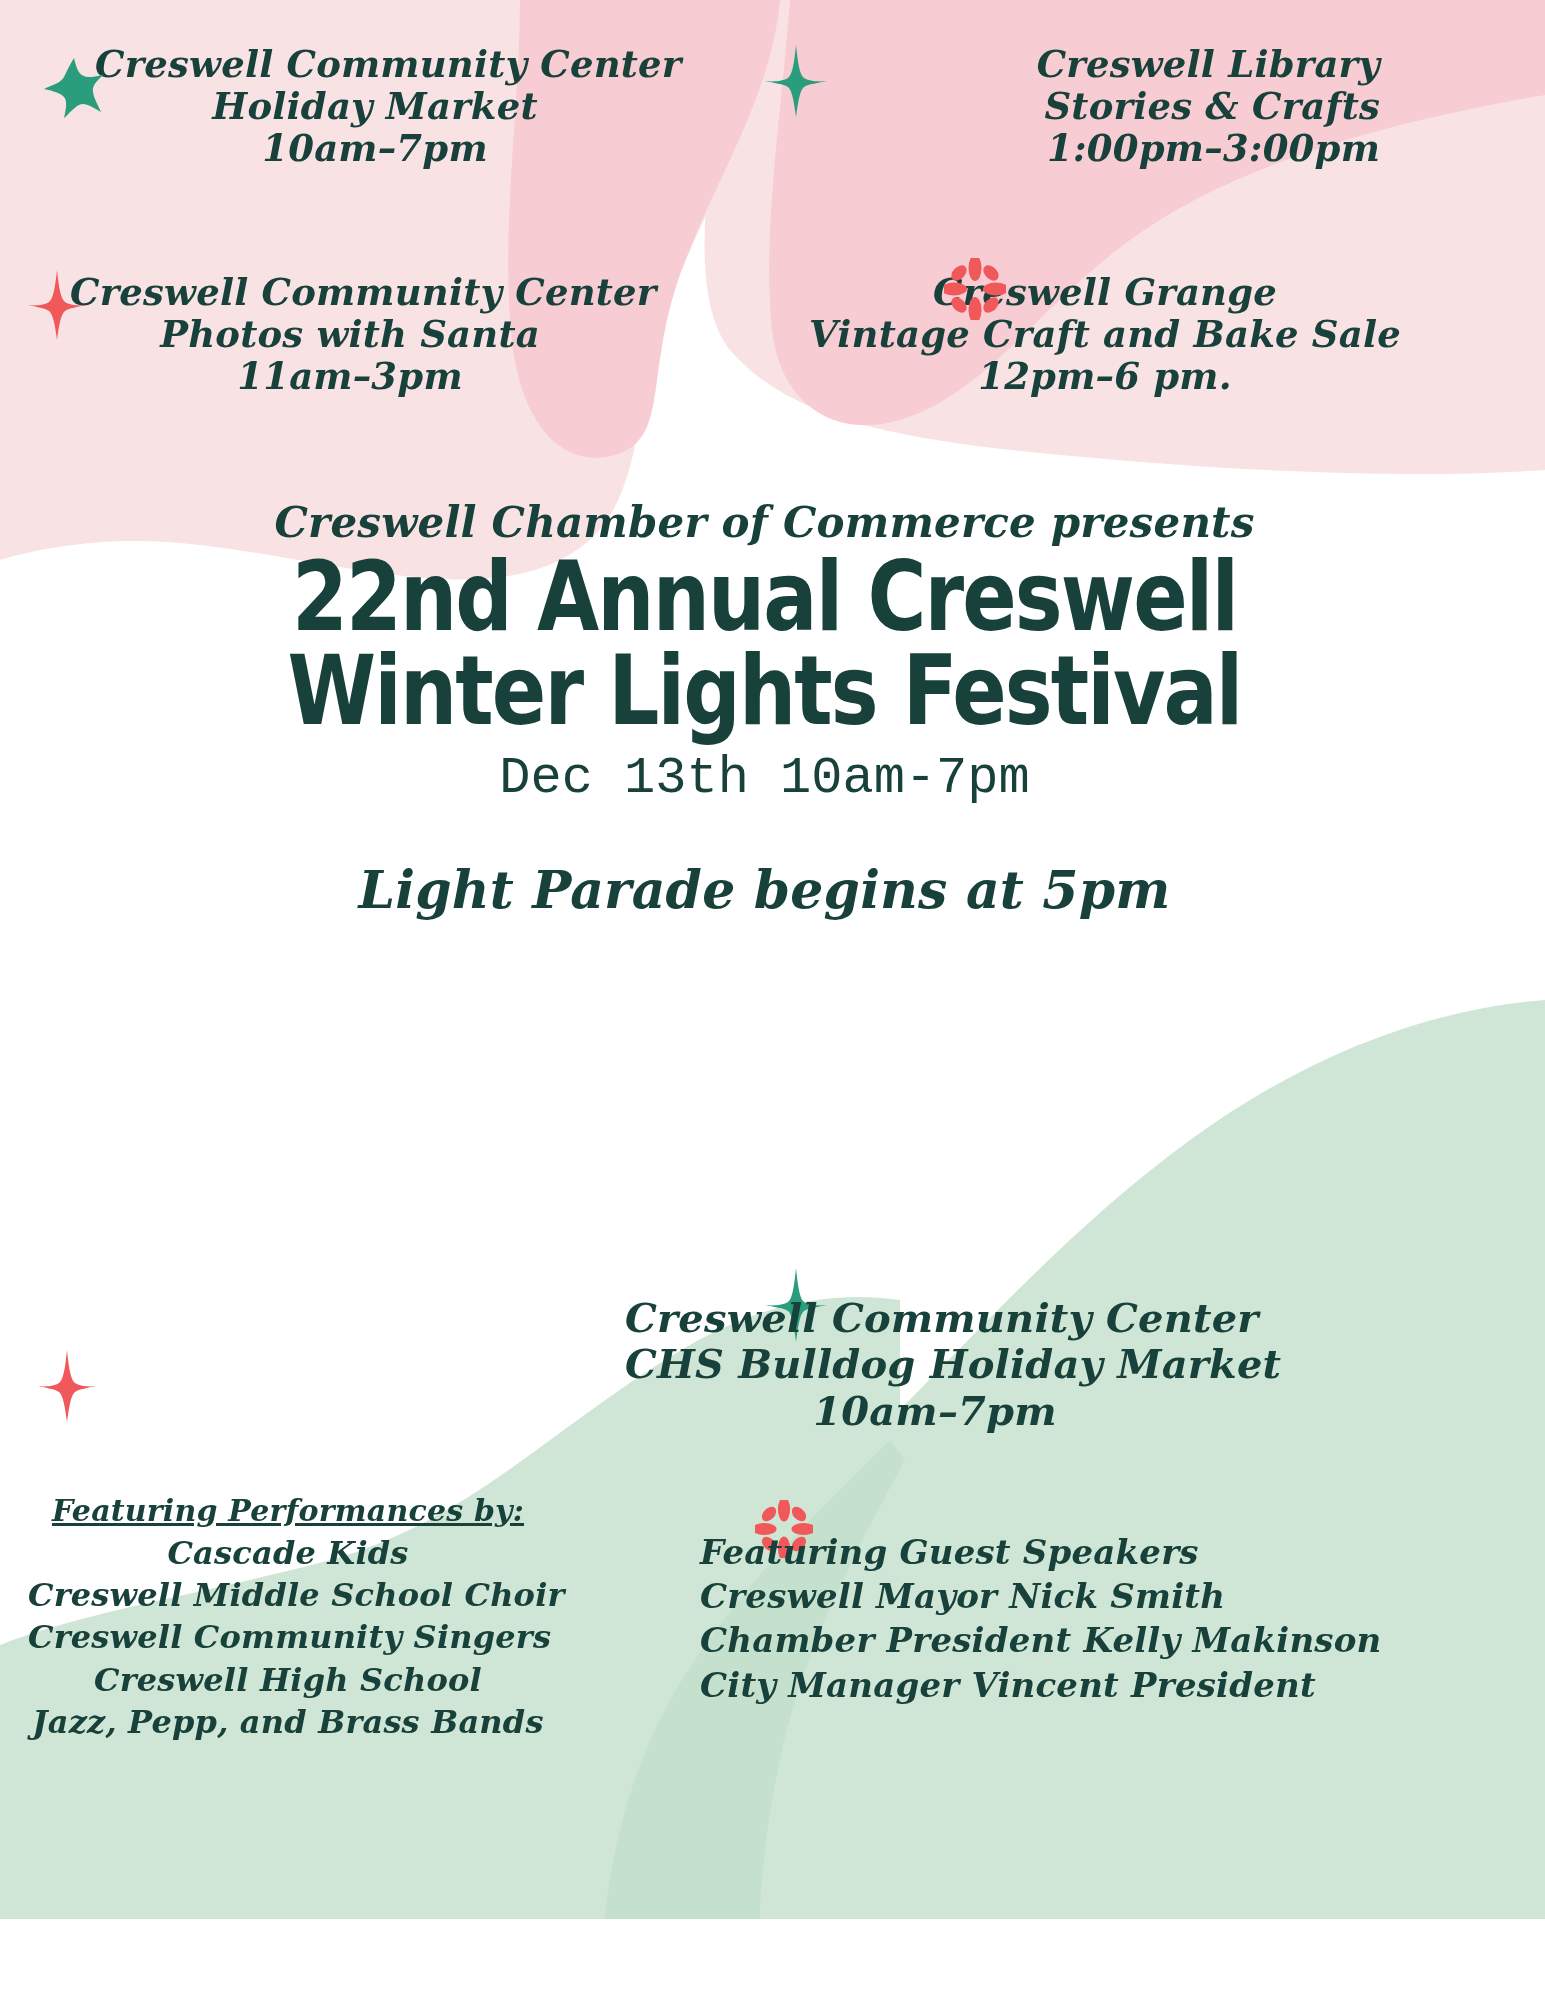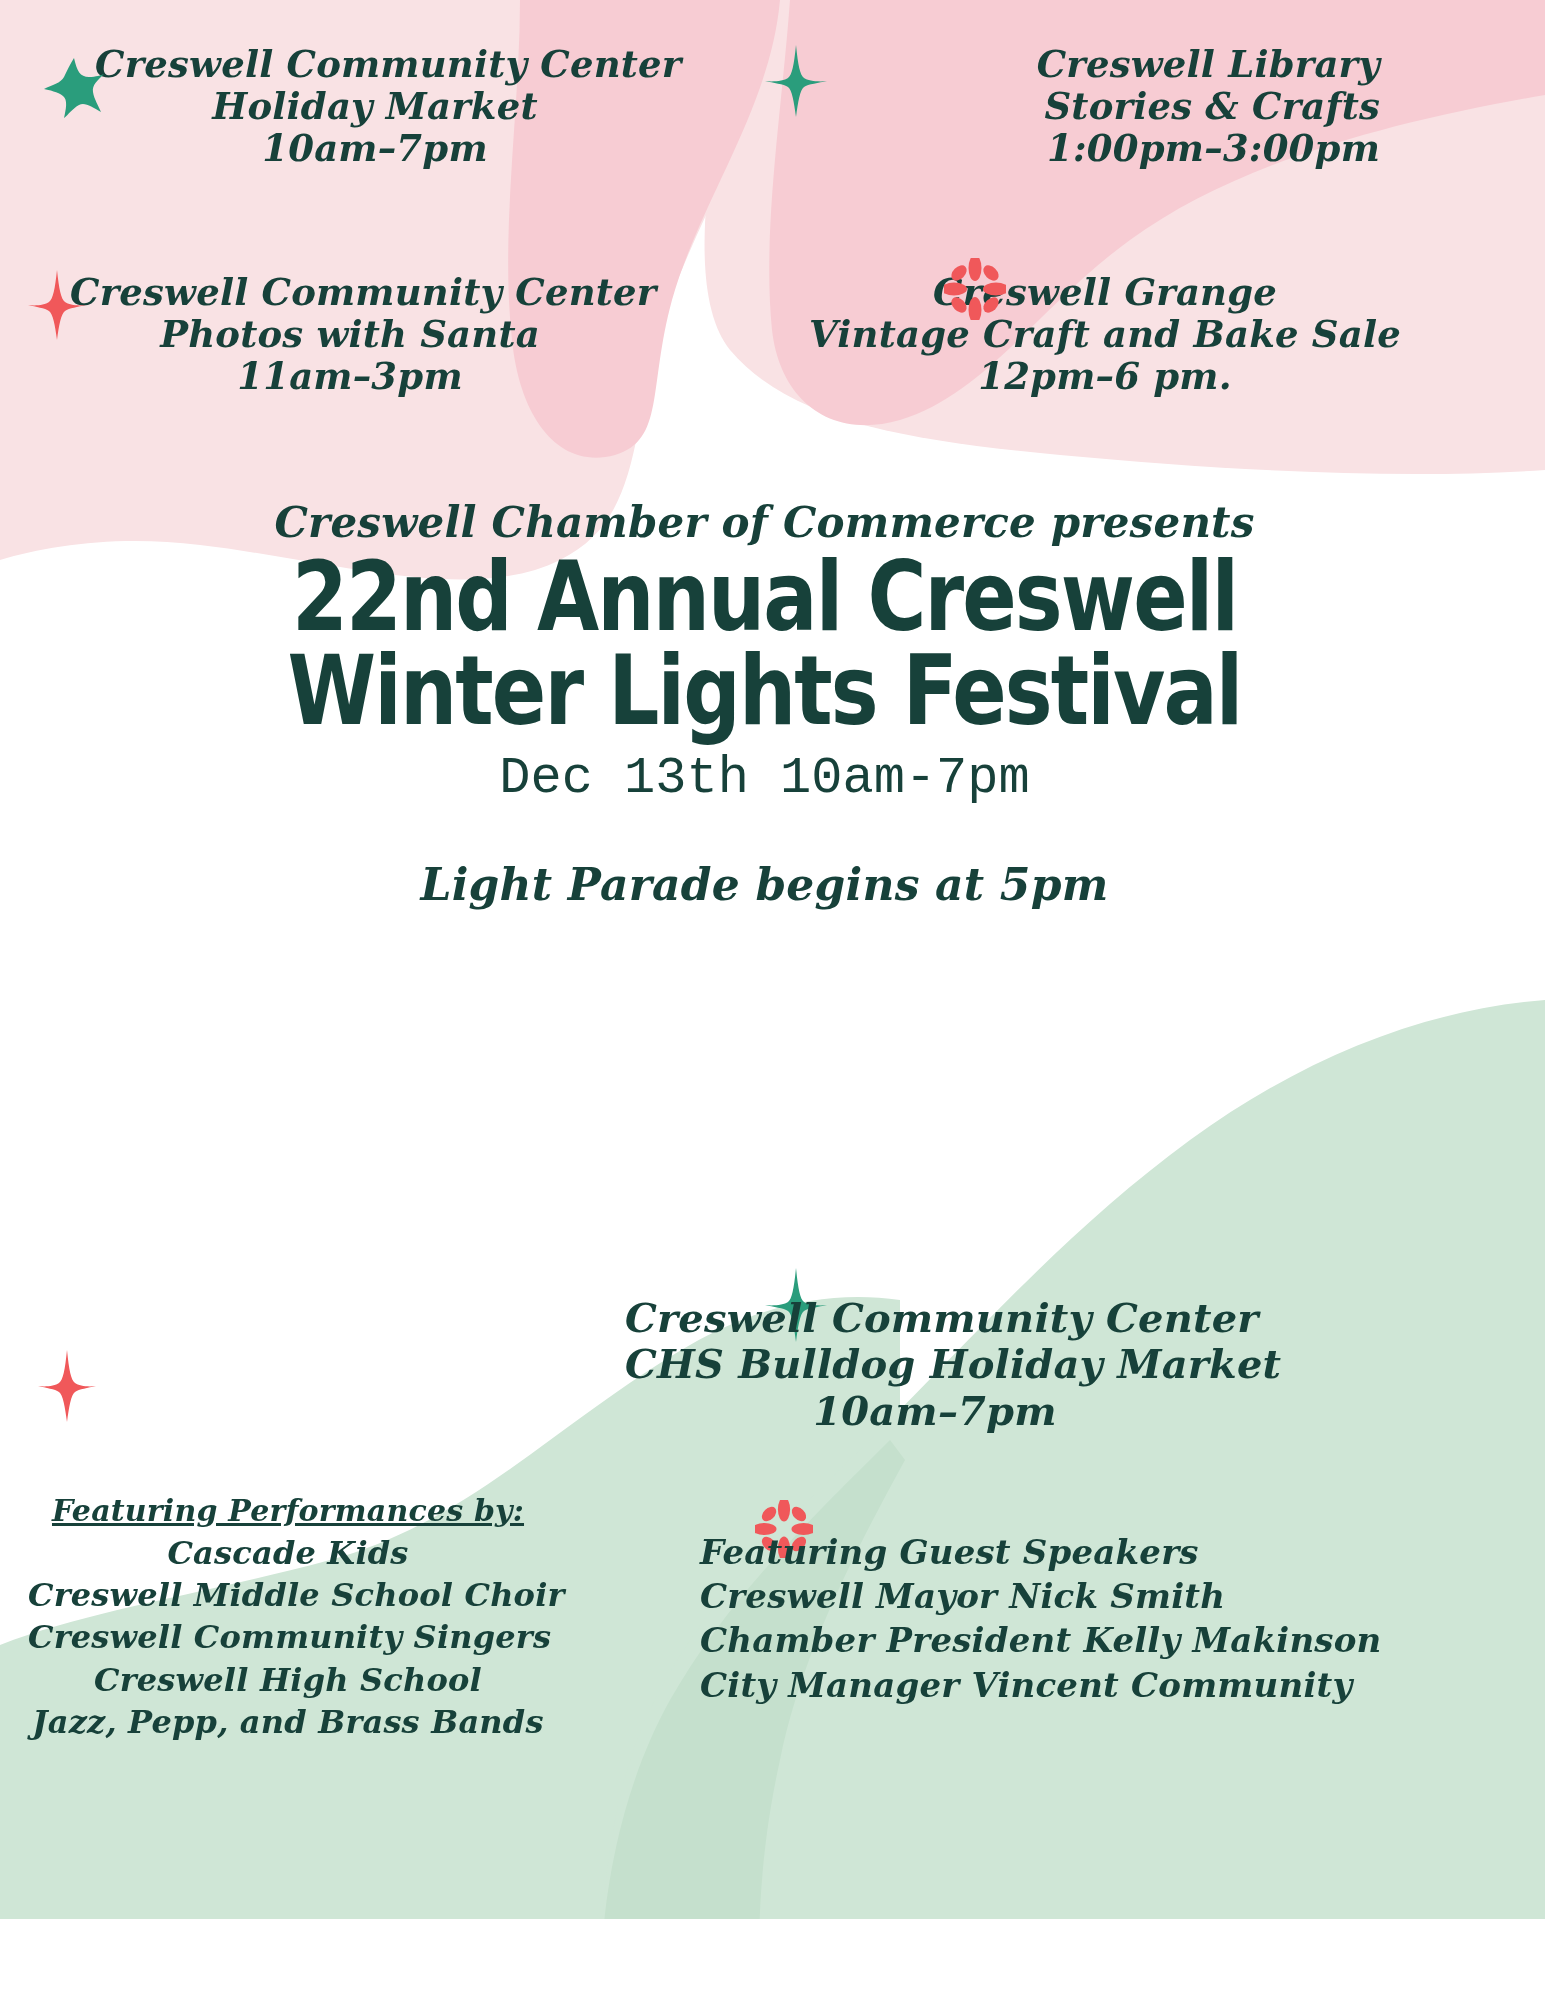--- a/index.html
+++ b/index.html
@@ -69,21 +69,21 @@
     transform:scaleX(0.93);
   }
   #date-line{
     display:block;
     font-size:52px;
     line-height:1.35;
     margin-top:6px;
   }
   #parade-line{
     display:block;
-    font-size:44px;
+    font-size:52px;
     margin-top:44px;
   }
 
   
   #performers-block{
     position:absolute;
     left:28px;
     top:1490px;
     width:520px;
     text-align:center;
@@ -291,16 +291,16 @@
         <ellipse cx="47" cy="15" rx="9" ry="6" transform="rotate(45 47 15)"></ellipse>
         <ellipse cx="15" cy="47" rx="9" ry="6" transform="rotate(45 15 47)"></ellipse>
         <ellipse cx="47" cy="47" rx="9" ry="6" transform="rotate(-45 47 47)"></ellipse>
       </g>
     </svg>
   </div>
   <div id="speakers-block">
     <span class="script spk-item">Featuring Guest Speakers</span>
     <span class="script spk-item">Creswell Mayor Nick Smith</span>
     <span class="script spk-item">Chamber President Kelly Makinson</span>
-    <span class="script spk-item">City Manager Vincent Community</span>
+    <span class="script spk-item">City Manager Vincent President</span>
   </div>
 
 </div>
 
 </body></html>

